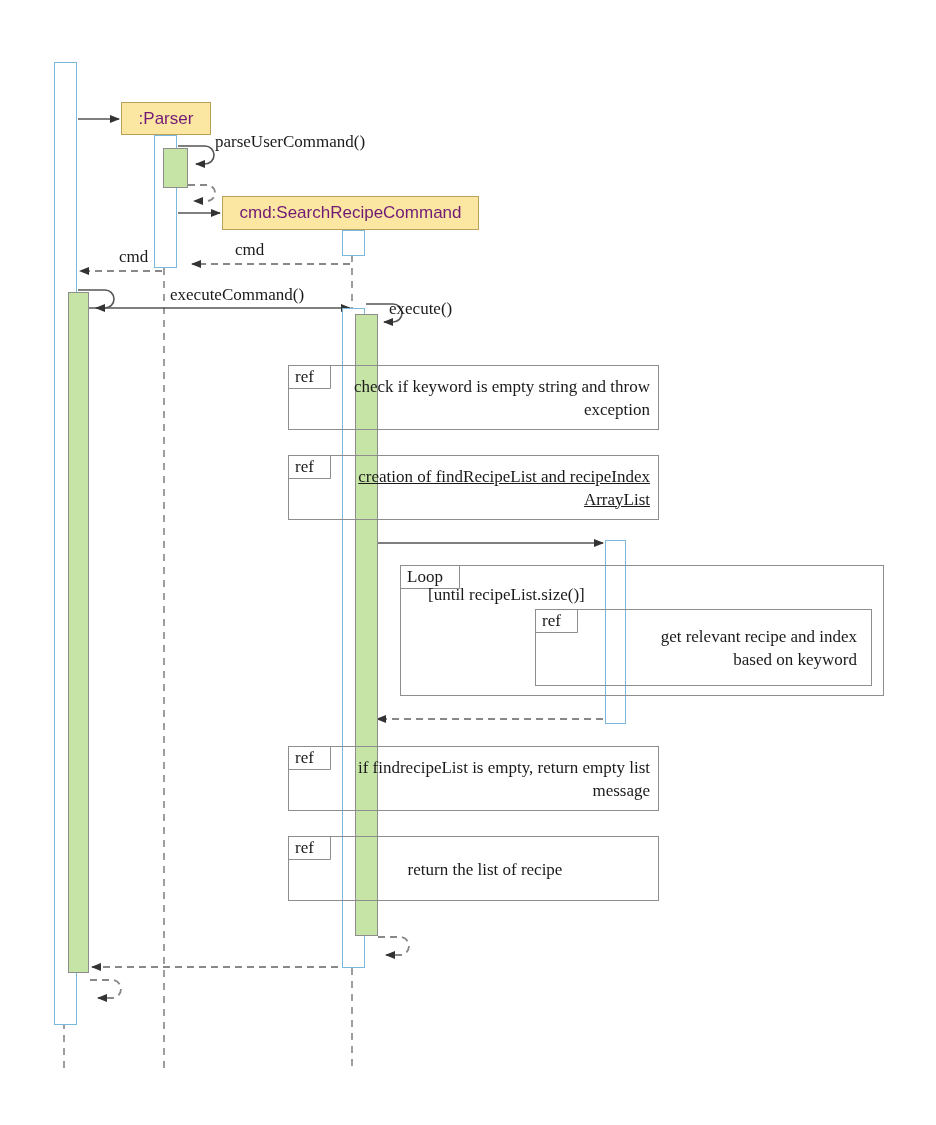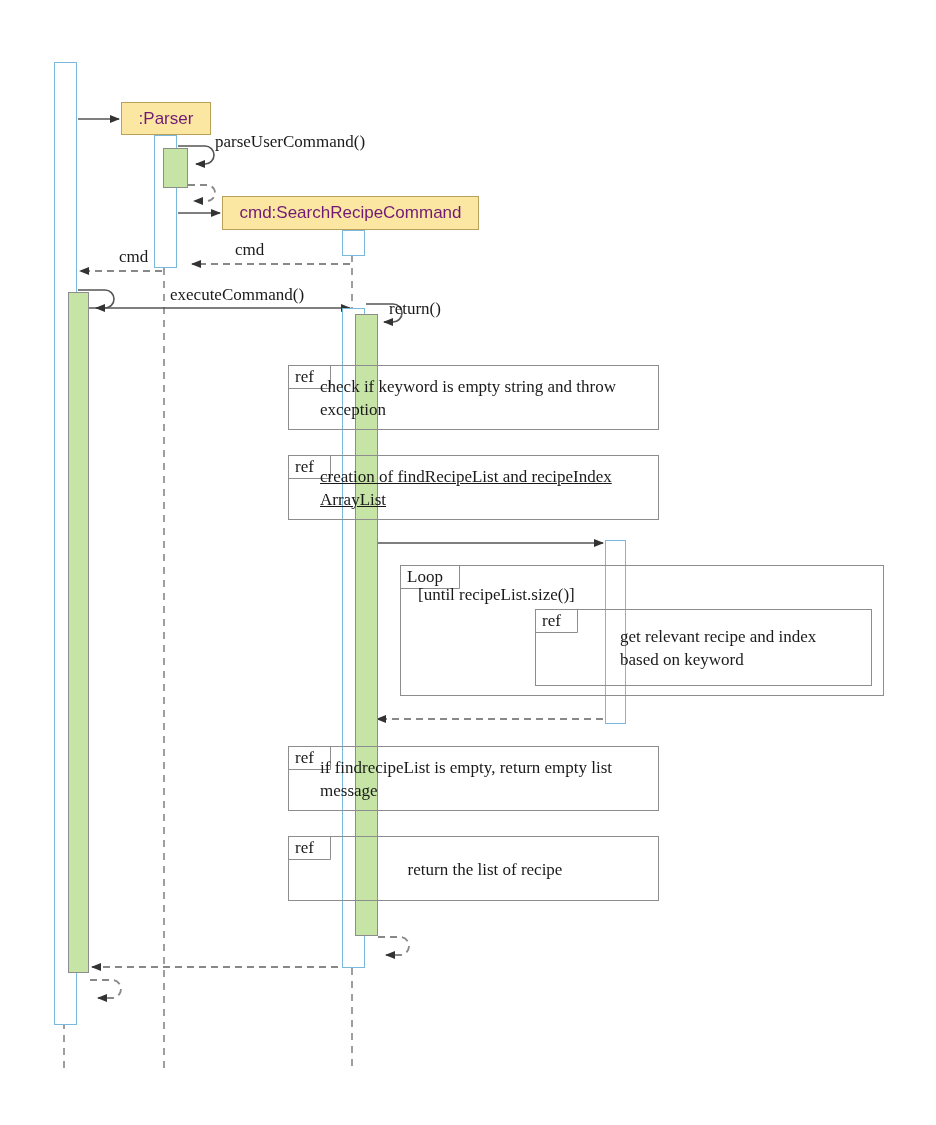--- a/index.html
+++ b/index.html
@@ -93,21 +93,21 @@
     -webkit-clip-path: polygon(0 0, 100% 100%, 0 100%);
     clip-path: polygon(0 0, 100% 100%, 0 100%);
     border-right: none;
   }
   .frag-body {
     position: absolute;
     box-sizing: border-box;
     display: flex;
     align-items: center;
     justify-content: center;
-    text-align: left;
+    text-align: right;
     font-size: 17px;
     line-height: 23px;
     color: #1a1a1a;
     background: transparent;
   }
   .frag-guard {
     position: absolute;
     font-size: 17px;
     line-height: 20px;
     color: #1a1a1a;
@@ -207,36 +207,36 @@
   <div class="participant" id="participant-cmd">cmd:SearchRecipeCommand</div>
 
   <div class="msg-label" style="left:215px; top:132px;">parseUserCommand()</div>
 
   <div class="msg-label" style="left:235px; top:240px;">cmd</div>
 
   <div class="msg-label" style="left:119px; top:247px;">cmd</div>
 
   <div class="msg-label" style="left:170px; top:285px;">executeCommand()</div>
 
-  <div class="msg-label" style="left:389px; top:299px;">return()</div>
+  <div class="msg-label" style="left:389px; top:299px;">execute()</div>
 
   <div class="frag" style="left:288px; top:365px; width:371px; height:65px;">
     <div class="frag-label">ref</div>
   </div>
   <div class="frag-body" style="left:320px; top:365px; width:330px; height:65px;">check if keyword is empty string and throw exception</div>
 
   <div class="frag" style="left:288px; top:455px; width:371px; height:65px;">
     <div class="frag-label">ref</div>
   </div>
   <div class="frag-body" style="left:320px; top:455px; width:330px; height:65px;text-decoration:underline;">creation of findRecipeList and recipeIndex ArrayList</div>
 
   <div class="frag" style="left:400px; top:565px; width:484px; height:131px;padding-left:36px;">
     <div class="frag-label">Loop</div>
   </div>
-  <div class="frag-guard" style="left:418px; top:585px;">[until recipeList.size()]</div>
+  <div class="frag-guard" style="left:428px; top:585px;">[until recipeList.size()]</div>
 
   <div class="frag" style="left:535px; top:609px; width:337px; height:77px;">
     <div class="frag-label">ref</div>
   </div>
   <div class="frag-body" style="left:620px; top:609px; width:237px; height:77px;">get relevant recipe and index based on keyword</div>
 
   <div class="frag" style="left:288px; top:746px; width:371px; height:65px;">
     <div class="frag-label">ref</div>
   </div>
   <div class="frag-body" style="left:320px; top:746px; width:330px; height:65px;">if findrecipeList is empty, return empty list message</div>

